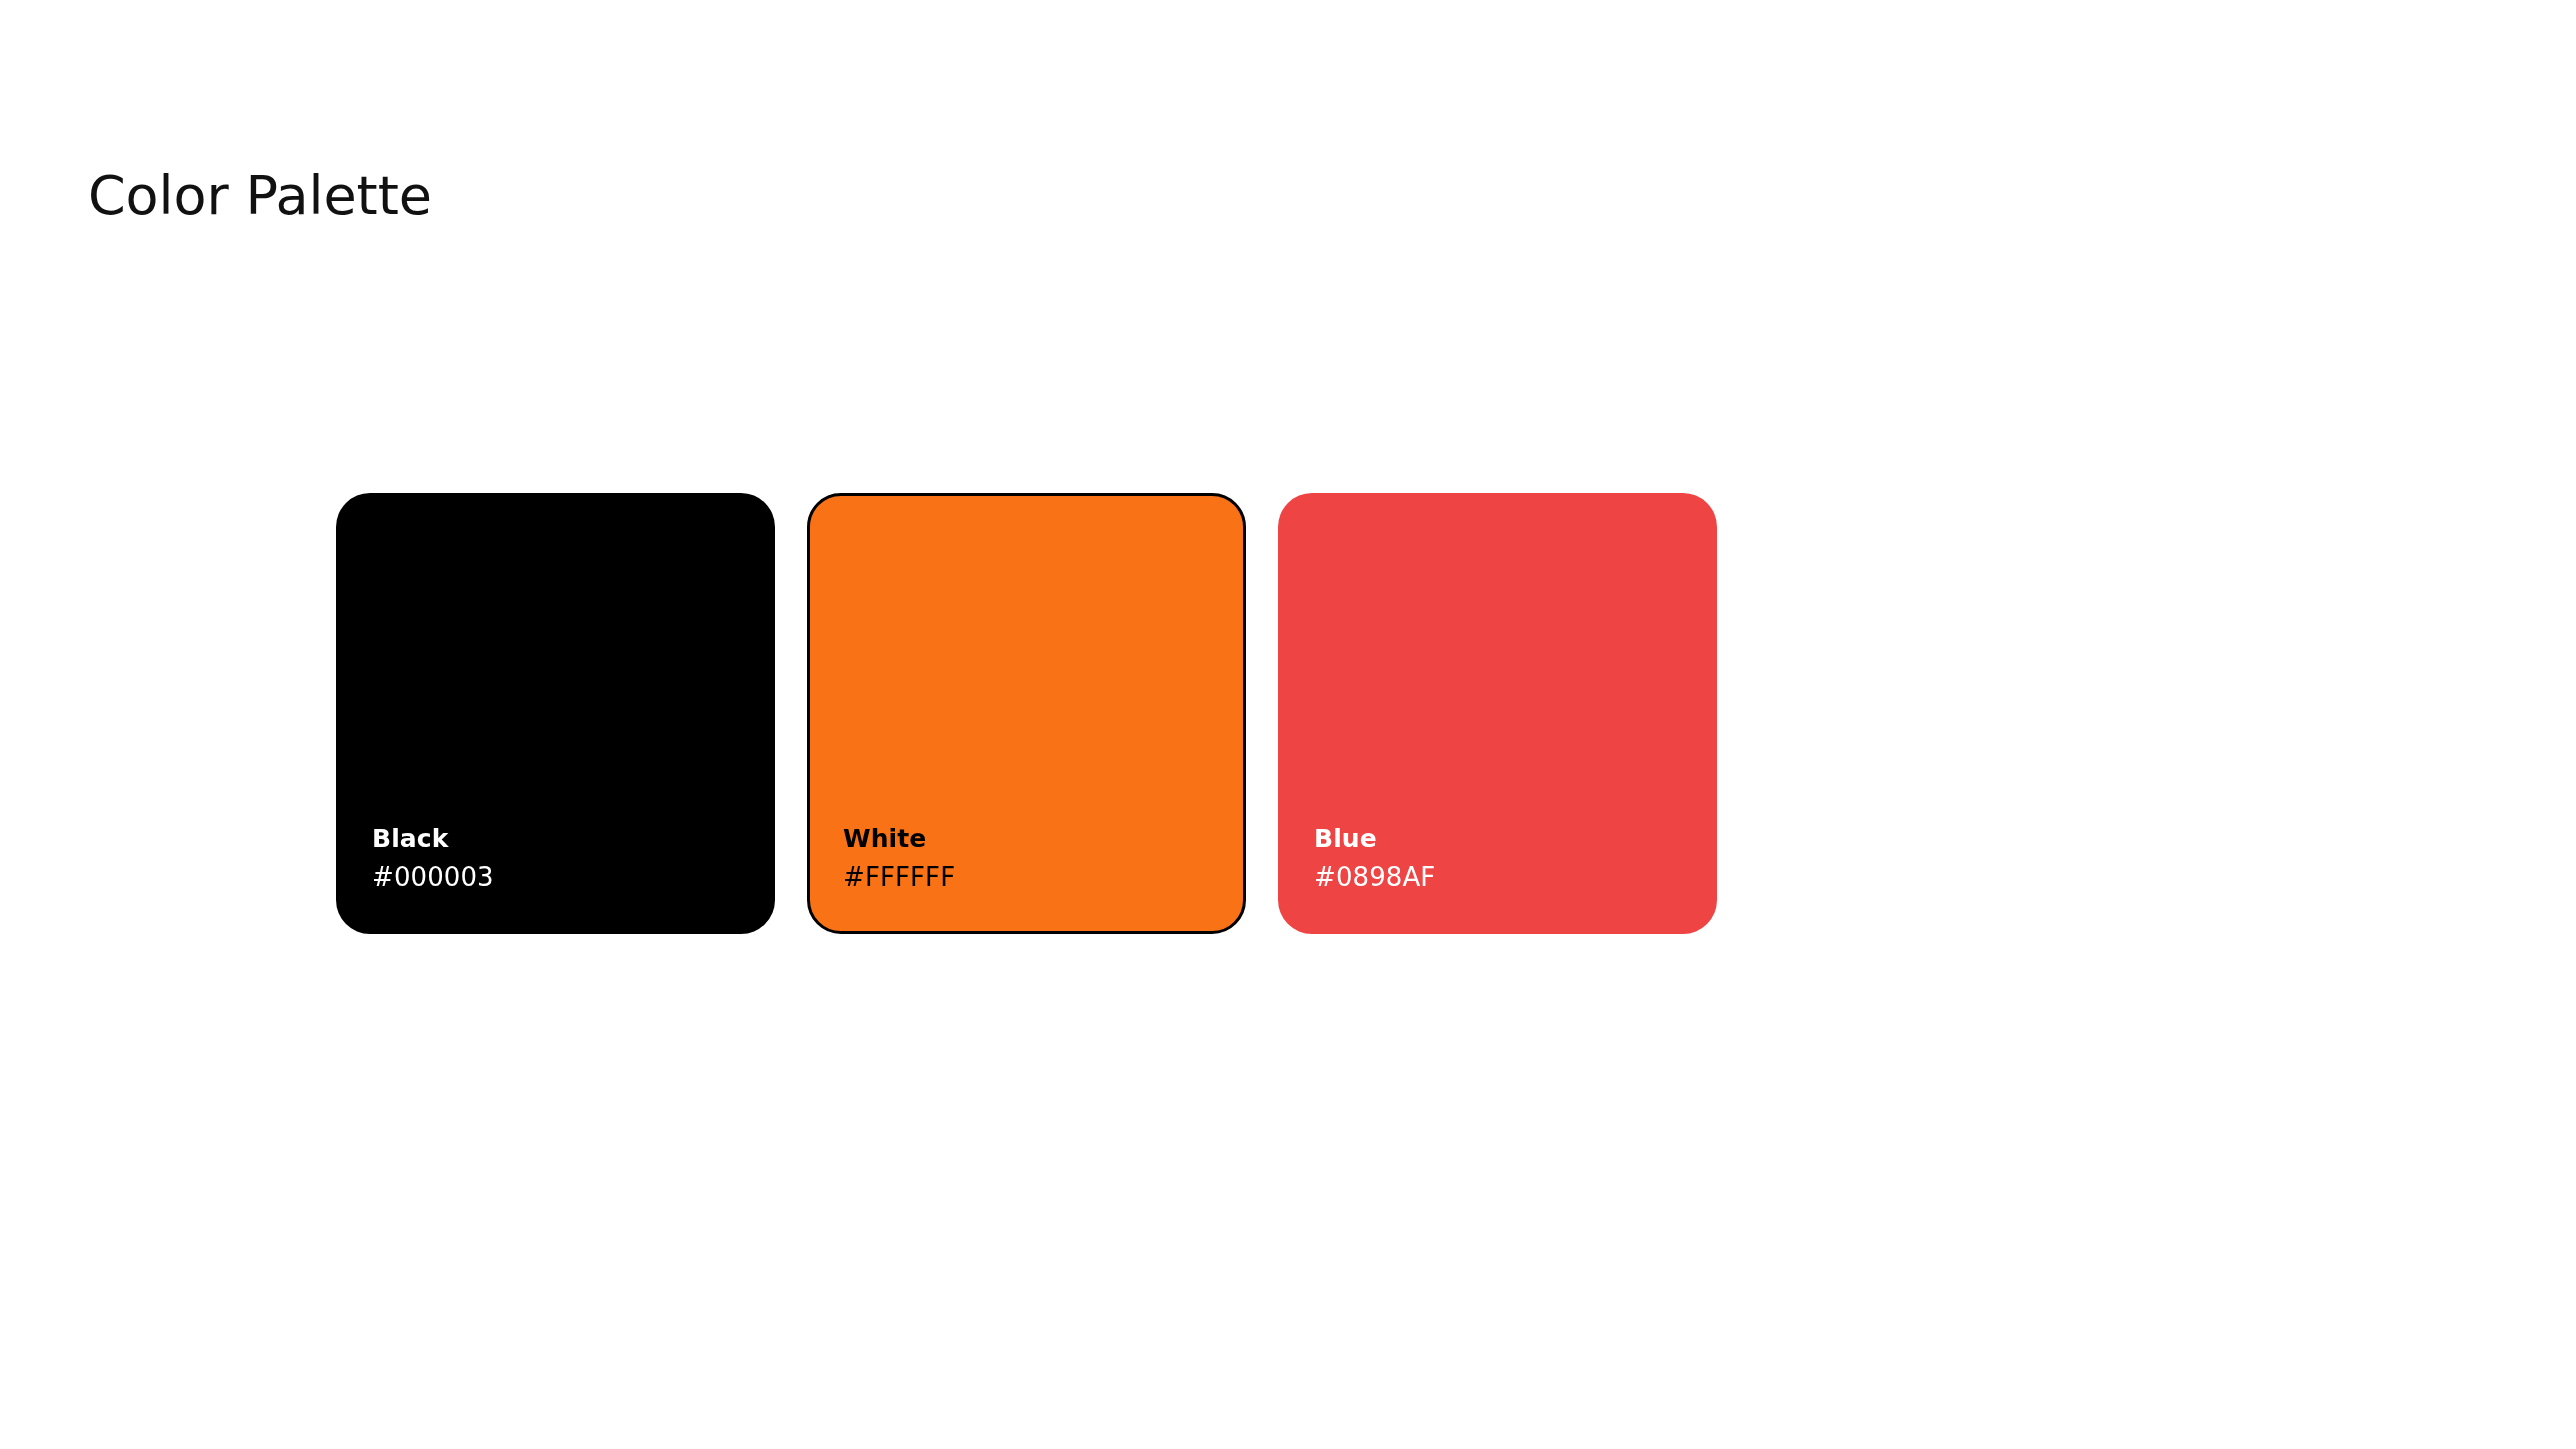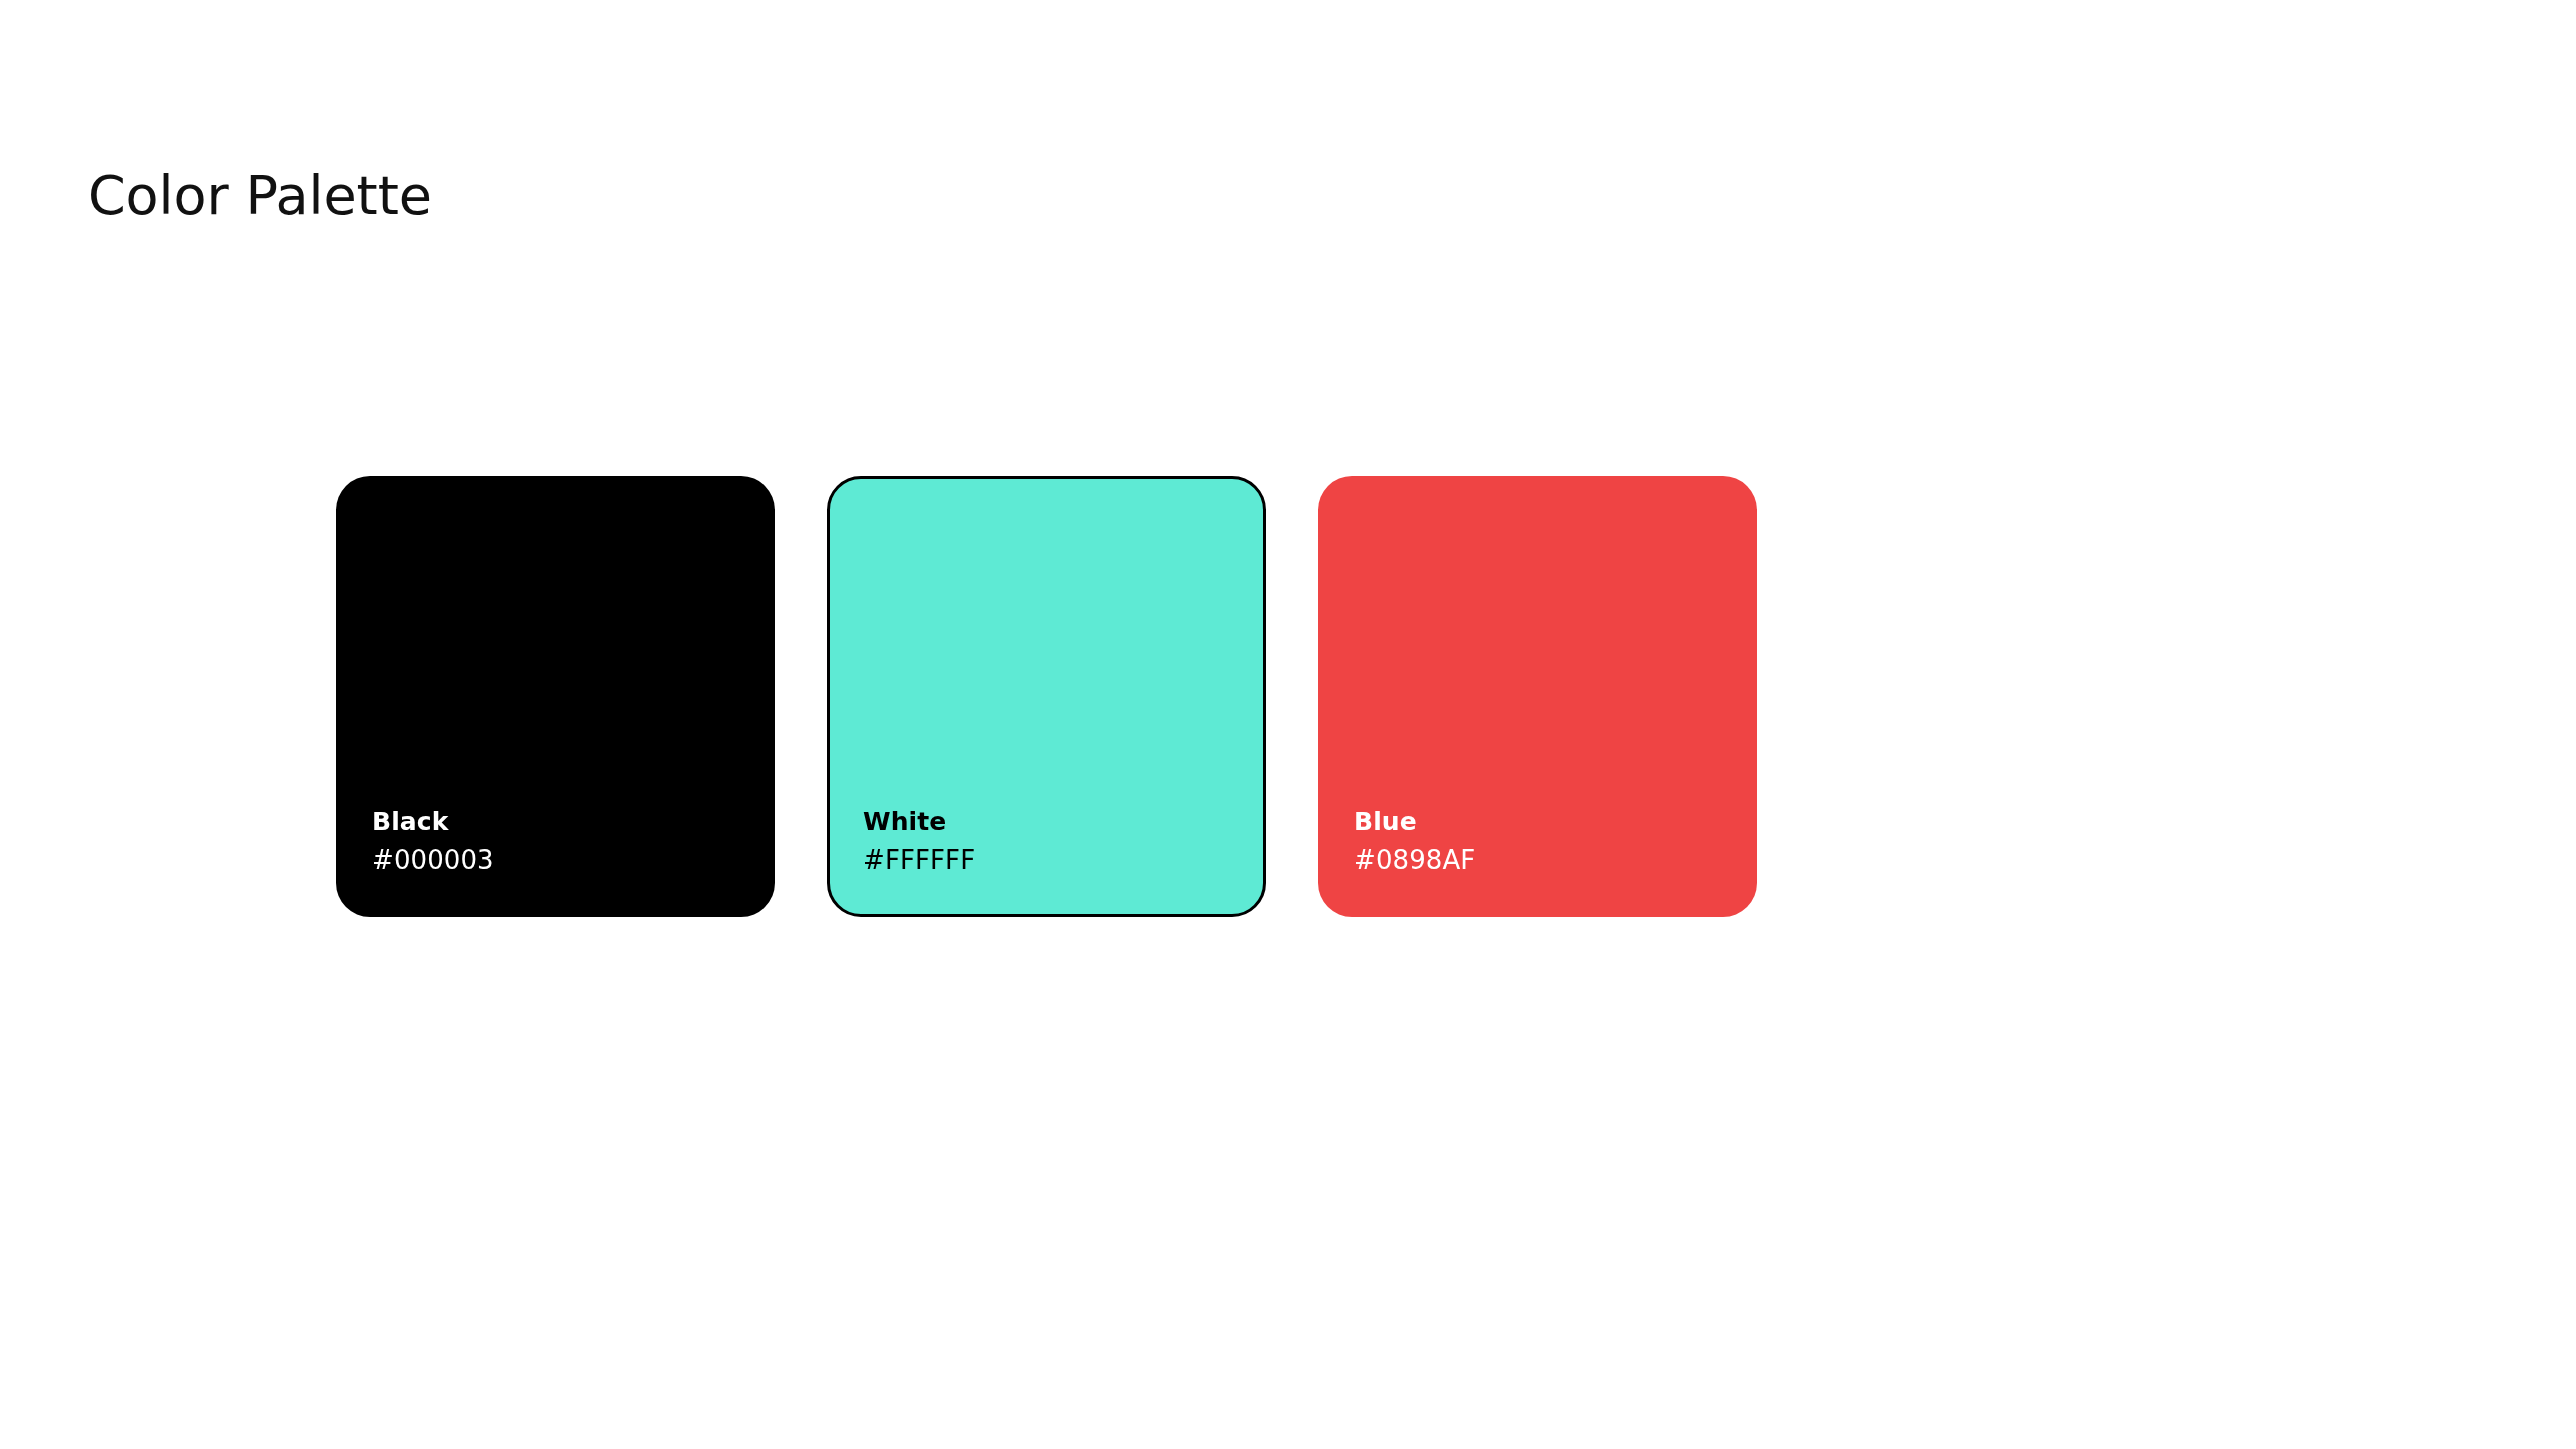--- a/index.html
+++ b/index.html
@@ -33,25 +33,25 @@
     line-height: 1.18;
     color: #111111;
     letter-spacing: -0.1px;
     white-space: nowrap;
   }
 
   
   .swatch-row {
     position: absolute;
     left: 336px;
-    top: 476px;
+    top: 493px;
     display: flex;
     flex-direction: row;
     align-items: flex-start;
-    gap: 52px;
+    gap: 32px;
   }
 
   .swatch {
     position: relative;
     width: 439px;
     height: 441px;
     border-radius: 34px;
     display: flex;
     flex-direction: column;
     justify-content: flex-end;
@@ -90,21 +90,21 @@
   <h1 class="page-title" style="color: rgb(17, 17, 17);">Color Palette</h1>
 
   <div class="swatch-row">
 
     <div class="swatch" style="background: rgb(0, 0, 0);">
       <span class="swatch-name" style="color: rgb(255, 255, 255);">Black</span>
       <span class="swatch-hex" style="color: rgb(255, 255, 255);">#000003</span>
     </div>
 
 
-    <div class="swatch has-outline" style="background: #5eead4; border-color: rgb(0, 0, 0);">
+    <div class="swatch has-outline" style="background: #f97316; border-color: rgb(0, 0, 0);">
       <span class="swatch-name" style="color: rgb(0, 0, 0);">White</span>
       <span class="swatch-hex" style="color: rgb(0, 0, 0);">#FFFFFF</span>
     </div>
 
     <div class="swatch" style="background: #ef4444;">
       <span class="swatch-name" style="color: rgb(255, 255, 255);">Blue</span>
       <span class="swatch-hex" style="color: rgb(255, 255, 255);">#0898AF</span>
     </div>
 
   </div>

